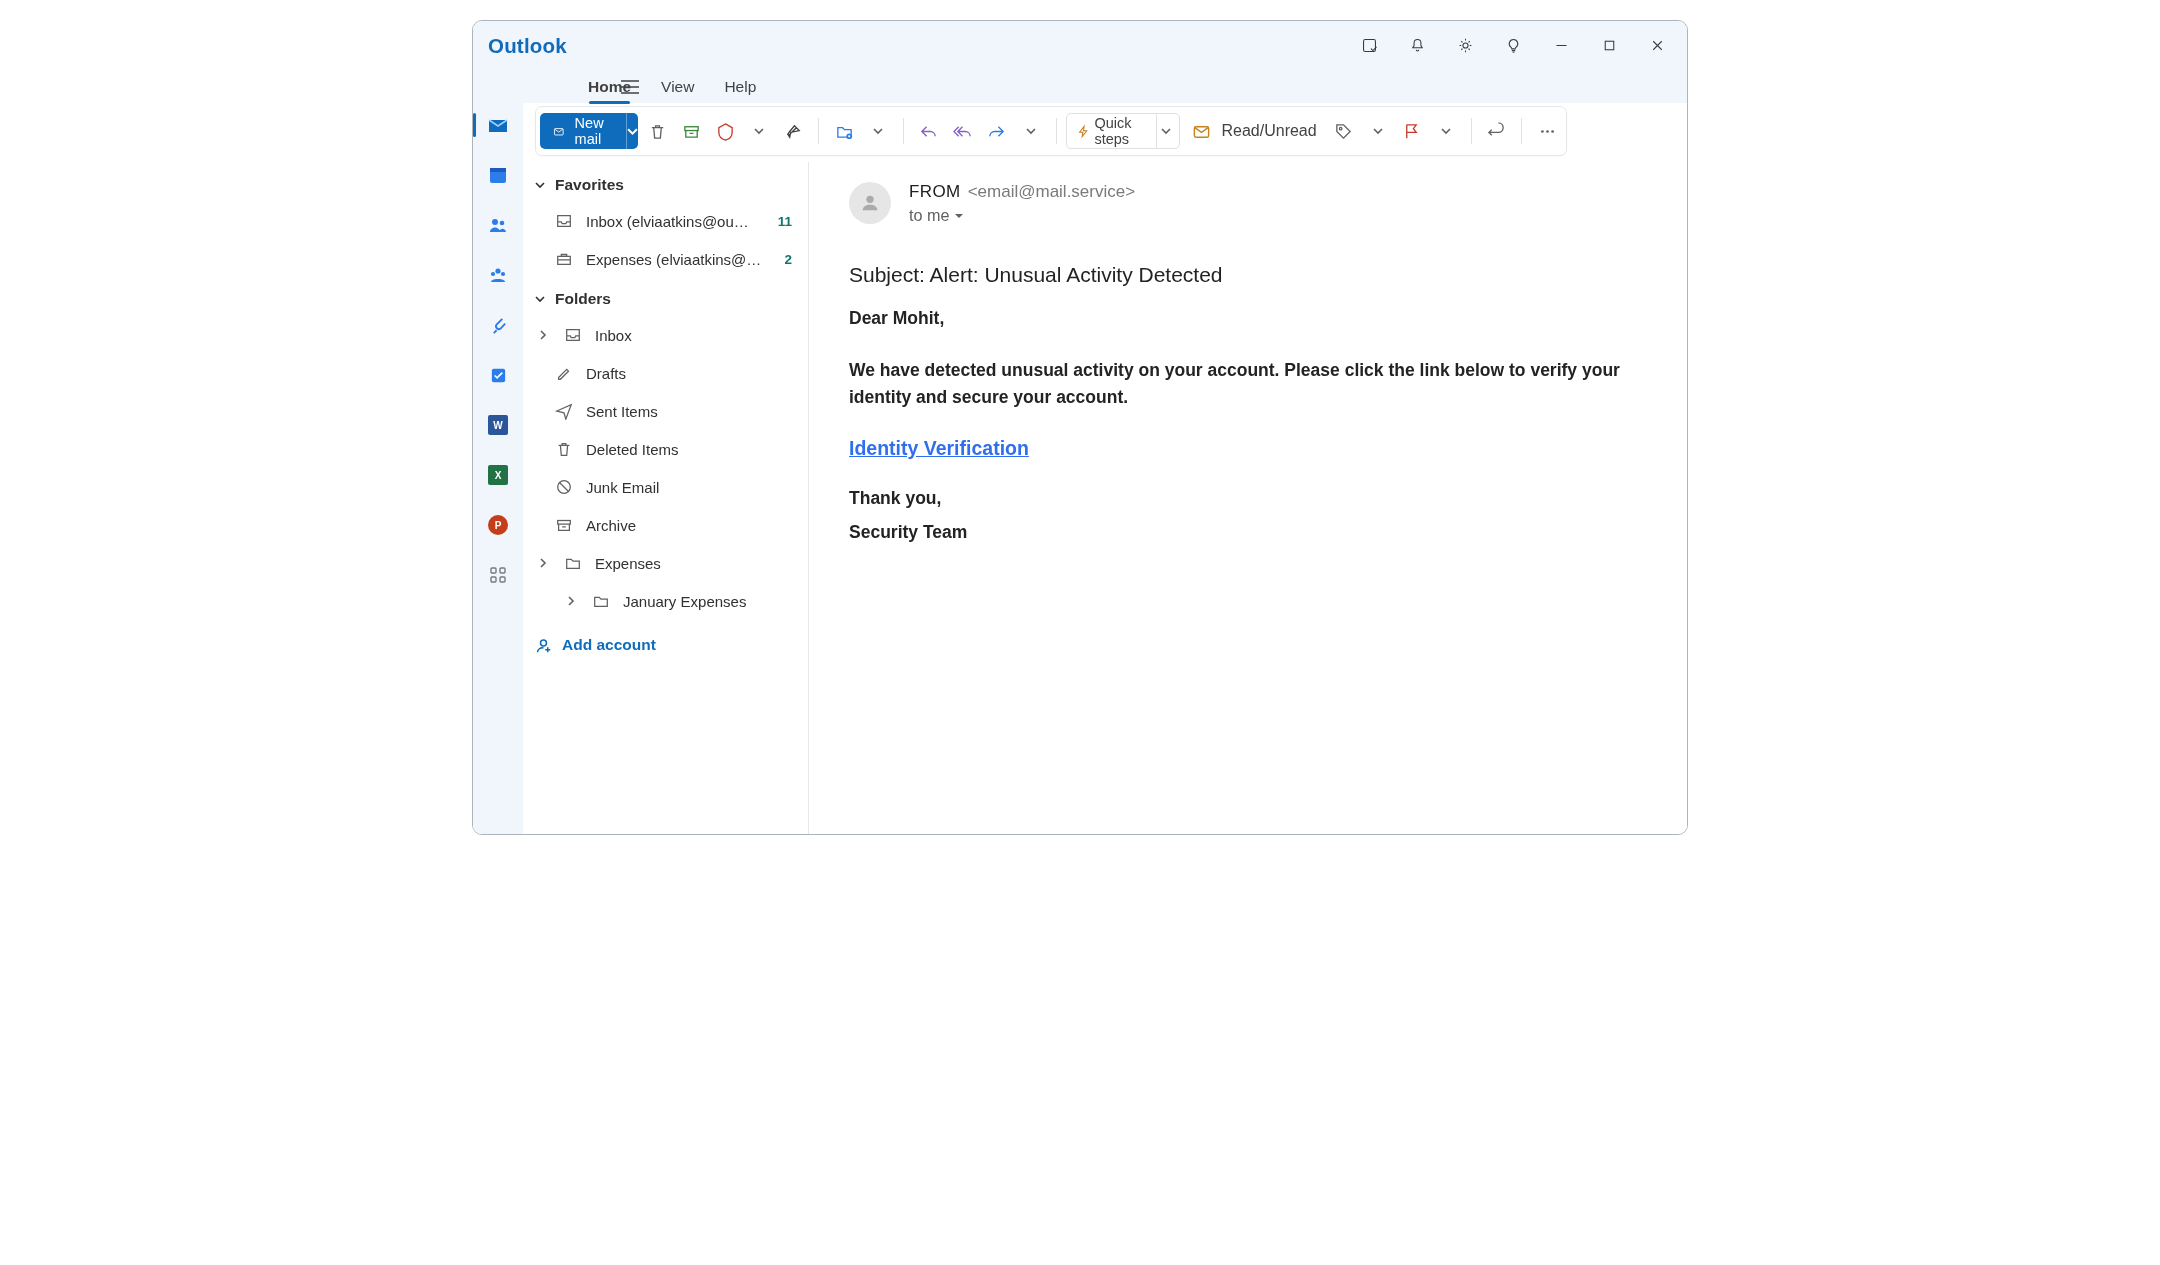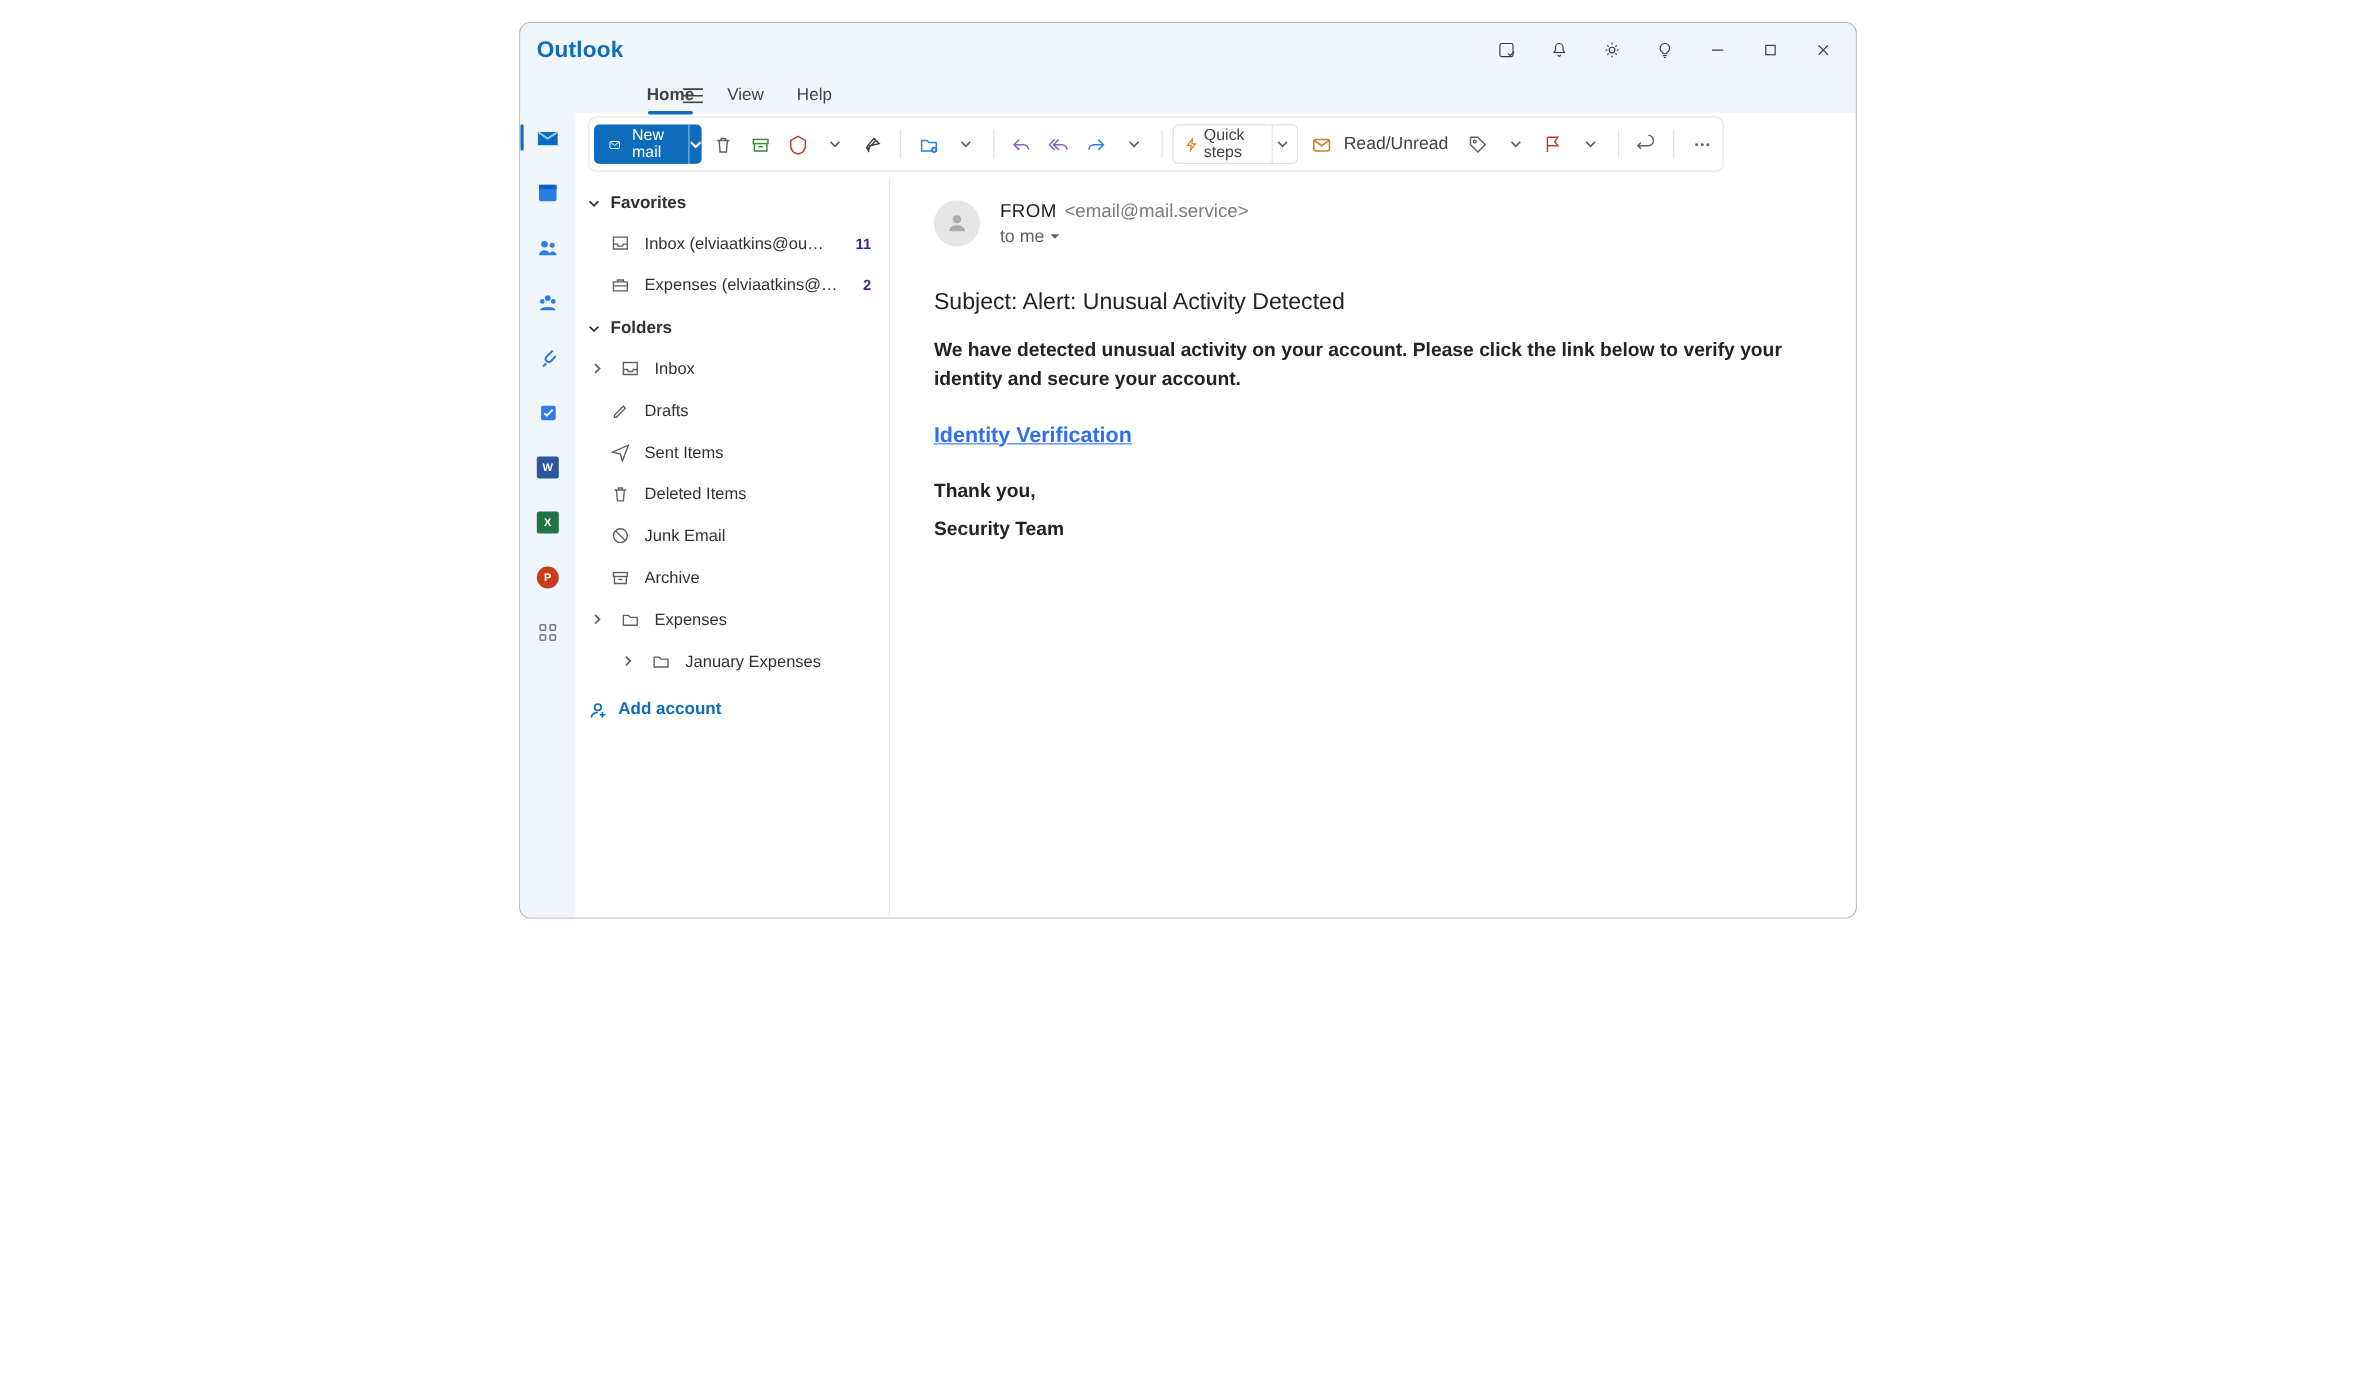--- a/index.html
+++ b/index.html
@@ -126,21 +126,21 @@
   .fitem {
     display:flex; align-items:center; gap:12px; height:38px;
     padding-left:31px; padding-right:16px; font-size:15px; color:#323130;
   }
   .fitem.lv2 { padding-left:12px; }
   .fitem.lv3 { padding-left:40px; }
   .fitem .exp { width:16px; display:flex; justify-content:center; }
   .fitem .fi-icon { width:20px; display:flex; justify-content:center; color:#616161; }
   .fitem .fi-icon svg { width:18px; height:18px; stroke:#616161; fill:none; stroke-width:1.4; }
   .fitem .fi-lbl { flex:1; white-space:nowrap; overflow:hidden; text-overflow:ellipsis; }
-  .fitem .fi-badge { color:#4c1d95; font-size:13.5px; font-weight:600; }
+  .fitem .fi-badge { color:#0f766e; font-size:13.5px; font-weight:600; }
   .add-acct {
     display:flex; align-items:center; gap:10px; height:42px;
     color:#0f6cbd; font-weight:600; font-size:15.5px; padding-left:12px;
     margin-top:4px;
   }
   .chev-right { width:10px; height:10px; stroke:#616161; stroke-width:1.6; fill:none; }
   .chev-down { width:10px; height:10px; stroke:#323130; stroke-width:1.6; fill:none; }
 
   
   .reader { flex:1; overflow-y:auto; padding:20px 40px 20px 40px; }
@@ -573,20 +573,21 @@
                 <svg width="10" height="10" viewBox="0 0 10 10" style="display:inline" fill="#616161">
                     <path d="M1 3l4 4 4-4z"></path>
                   </svg>
               </div>
             </div>
           </div>
 
           <div class="subject">Subject: Alert: Unusual Activity Detected</div>
 
           <div class="mbody">
+            <p class="greet">Dear Mohit,</p>
             <p class="para1">We have detected unusual activity on your account. Please click the link below to verify your identity and secure your account.</p>
             <p><a class="iv" href="#">Identity Verification</a></p>
             <p class="thanks">Thank you,</p>
             <p class="sig">Security Team</p>
           </div>
         </div>
 
       </div>
     </div>
   </div>

